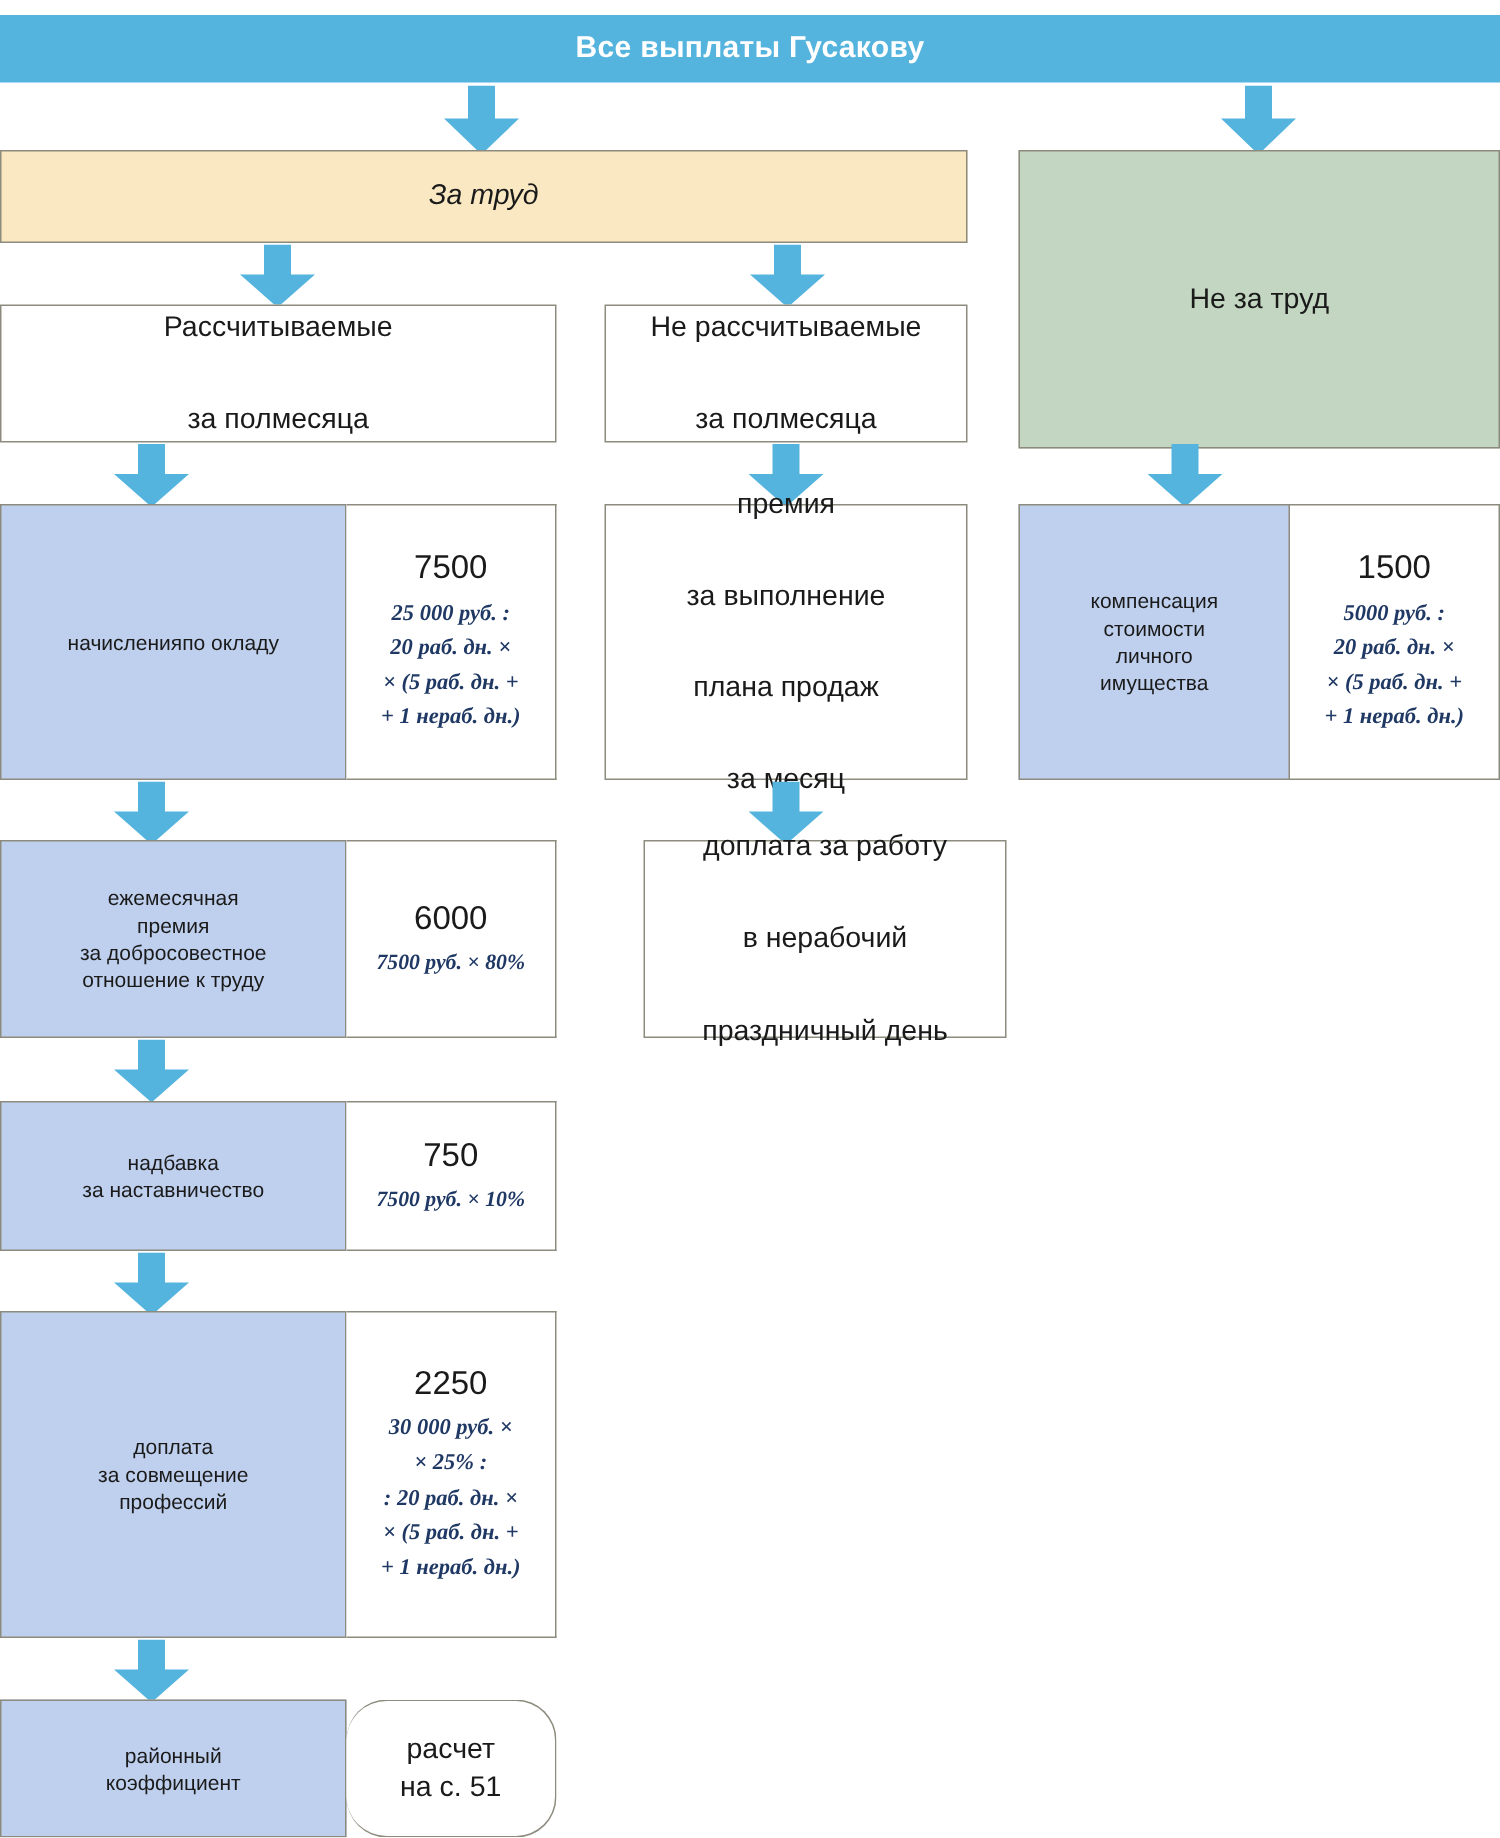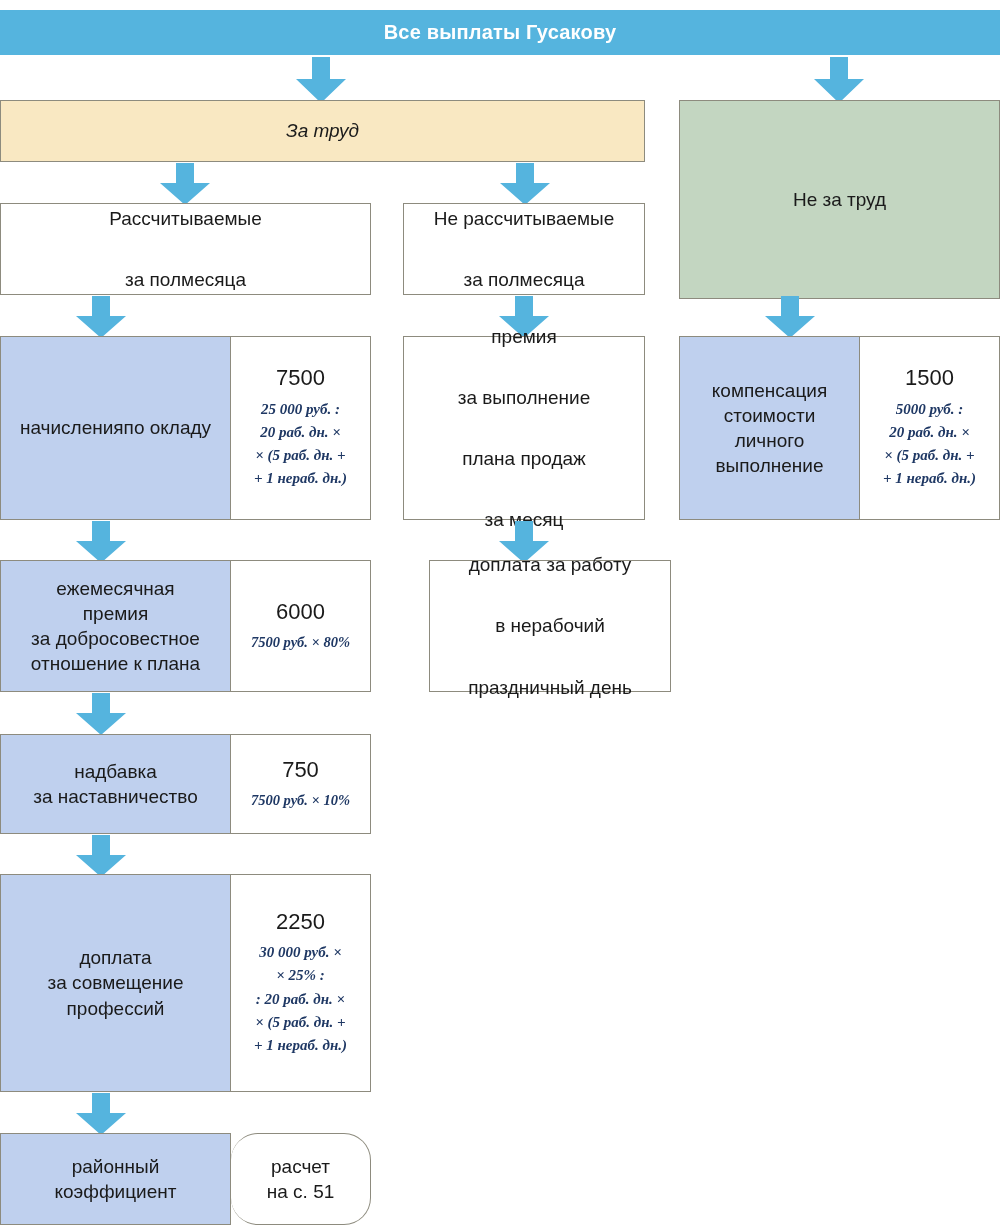--- a/index.html
+++ b/index.html
@@ -66,21 +66,21 @@
     align-items: stretch;
   }
   .pair .label-cell {
     box-sizing: border-box;
     background: #bfd0ee;
     border: 1px solid #8d8b7e;
     display: flex;
     align-items: center;
     justify-content: center;
     text-align: center;
-    font-size: 19px;
+    font-size: 14px;
     line-height: 1.32;
     padding: 4px 6px;
   }
   .pair .value-cell {
     box-sizing: border-box;
     background: #ffffff;
     border: 1px solid #8d8b7e;
     border-left: none;
     display: flex;
     flex-direction: column;
@@ -205,21 +205,21 @@
     <svg width="50" height="42" viewBox="0 0 50 42" aria-hidden="true">
       <polygon points="16,0 34,0 34,20 50,20 25,42 0,20 16,20" fill="#55b4de"></polygon>
     </svg>
   </div>
 
   <div class="pair" style="left:0px; top:560px; width:371px; height:132px;">
     <div class="label-cell" style="width:231px; flex-direction:column;">
       <span>ежемесячная</span>
       <span>премия</span>
       <span>за добросовестное</span>
-      <span>отношение к плана</span>
+      <span>отношение к труду</span>
     </div>
     <div class="value-cell" style="width:140px;">
       <div class="amount">6000</div>
       <div class="formula small">
         <div>7500 руб. × 80%</div>
       </div>
     </div>
   </div>
 
   <div class="arrow" style="left:76px; top:693px; width:50px; height:42px;">
@@ -299,21 +299,21 @@
     <span>доплата за работу</span>
     <span>в нерабочий</span>
     <span>праздничный день</span>
   </div>
 
   <div class="pair" style="left:679px; top:336px; width:321px; height:184px;">
     <div class="label-cell" style="width:181px; flex-direction:column;">
       <span>компенсация</span>
       <span>стоимости</span>
       <span>личного</span>
-      <span>выполнение</span>
+      <span>имущества</span>
     </div>
     <div class="value-cell" style="width:140px;">
       <div class="amount">1500</div>
       <div class="formula">
         <div>5000 руб. :</div>
         <div>20 раб. дн. ×</div>
         <div>× (5 раб. дн. +</div>
         <div>+ 1 нераб. дн.)</div>
       </div>
     </div>

